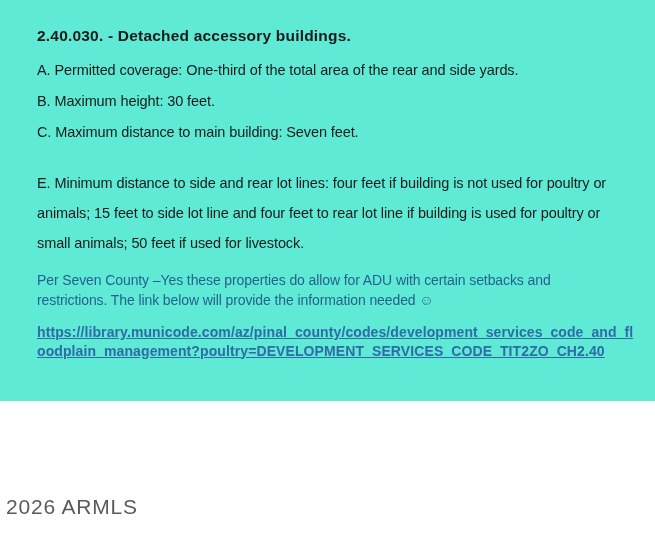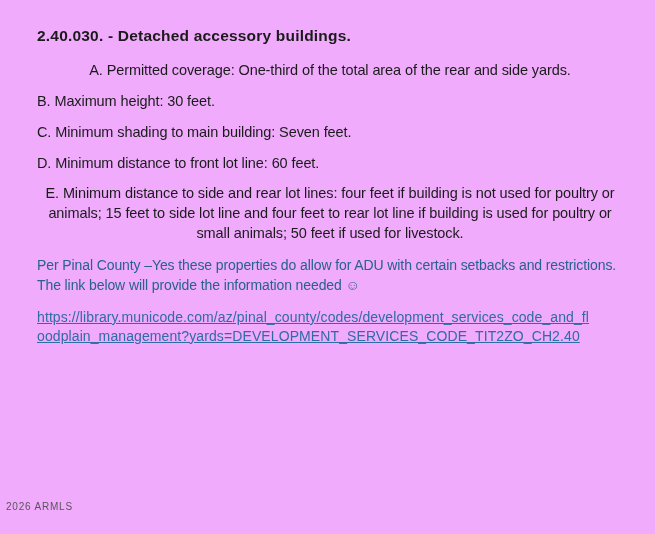--- a/index.html
+++ b/index.html
@@ -11,102 +11,100 @@
     width: 655px;
     height: 534px;
     position: relative;
     overflow: hidden;
     font-family: "Liberation Sans", "DejaVu Sans", sans-serif;
     color: #1b1b1b;
   }
   .page {
     position: relative;
     width: 655px;
-    height: 534px;
+    height: 401px;
     box-sizing: border-box;
     padding: 27px 32px 0 37px;
-    background: #f0abfc;
+    background: #5eead4;
   }
   .heading {
     font-size: 15.5px;
     line-height: 18px;
     font-weight: bold;
     letter-spacing: 0.2px;
     margin: 0;
   }
   .clause {
     font-size: 14.5px;
     line-height: 18px;
     margin: 13px 0 0 0;
     letter-spacing: -0.1px;
   }
   .clause.first {
     margin-top: 16px;
-    text-align: center;
   }
   .clause.multi {
-    line-height: 20px;
-    margin-top: 11px;
-    text-align: center;
+    line-height: 30px;
+    margin-top: 27px;
   }
   .note {
     margin: 12px 0 0 0;
     font-size: 14px;
     line-height: 20px;
     color: #27618f;
     letter-spacing: -0.1px;
   }
   .note .u {
   }
   .smiley {
     font-size: 14px;
   }
   .link-block {
     margin-top: 13px;
     color: #2f6ba6;
     font-size: 14px;
     line-height: 18.5px;
     cursor: pointer;
+    font-weight: bold;
   }
   .link-line {
     white-space: nowrap;
     text-decoration: underline;
     letter-spacing: 0.1px;
   }
   .watermark {
     position: absolute;
     left: 6px;
     top: 499px;
-    font-size: 10px;
+    font-size: 21px;
     line-height: 16px;
     color: #4d4d4d;
     letter-spacing: 0.8px;
     opacity: 0.92;
   }
 </style>
 </head>
 <body>
 
 <div class="page">
 
   <p class="heading">2.40.030. - Detached accessory buildings.</p>
 
   <p class="clause first">A. Permitted coverage: One-third of the total area of the rear and side yards.</p>
 
   <p class="clause">B. Maximum height: 30 feet.</p>
 
-  <p class="clause">C. Minimum shading to main building: Seven feet.</p>
+  <p class="clause">C. Maximum distance to main building: Seven feet.</p>
 
-  <p class="clause">D. Minimum distance to front lot line: 60 feet.</p>
 
   <p class="clause multi">E. Minimum distance to side and rear lot lines: four feet if building is not used for poultry or animals; 15 feet to side lot line and four feet to rear lot line if building is used for poultry or small animals; 50 feet if used for livestock.</p>
 
 
-  <p class="note"><span>Per Pinal County –</span><span class="u">Yes</span><span> these properties do allow for ADU with certain setbacks and restrictions. The link below will provide the information needed </span><span class="smiley">☺</span></p>
+  <p class="note"><span>Per Seven County –</span><span class="u">Yes</span><span> these properties do allow for ADU with certain setbacks and restrictions. The link below will provide the information needed </span><span class="smiley">☺</span></p>
 
   <div class="link-block">
     <div class="link-line">https://library.municode.com/az/pinal_county/codes/development_services_code_and_fl</div>
-    <div class="link-line">oodplain_management?yards=DEVELOPMENT_SERVICES_CODE_TIT2ZO_CH2.40</div>
+    <div class="link-line">oodplain_management?poultry=DEVELOPMENT_SERVICES_CODE_TIT2ZO_CH2.40</div>
   </div>
 
   <div class="watermark">2026 ARMLS</div>
 
 </div>
 
 </body></html>

